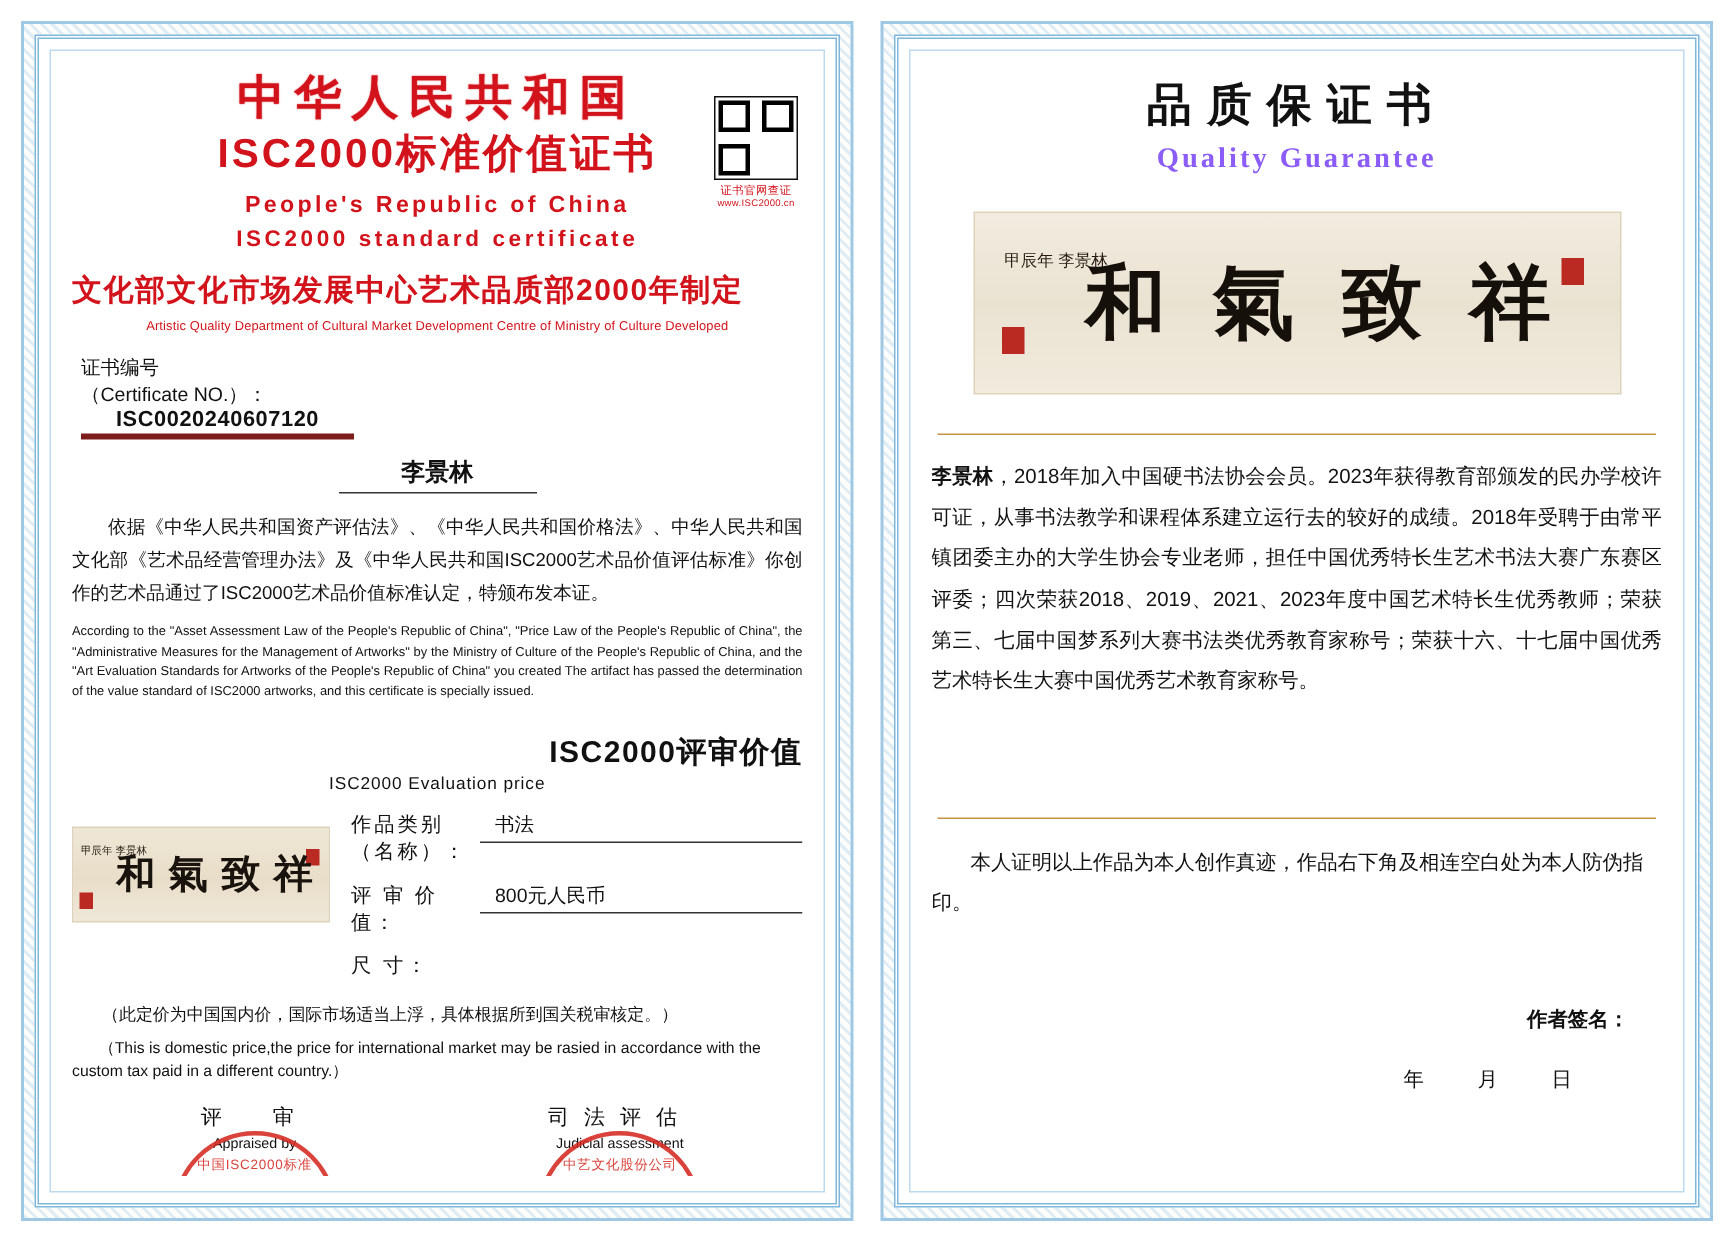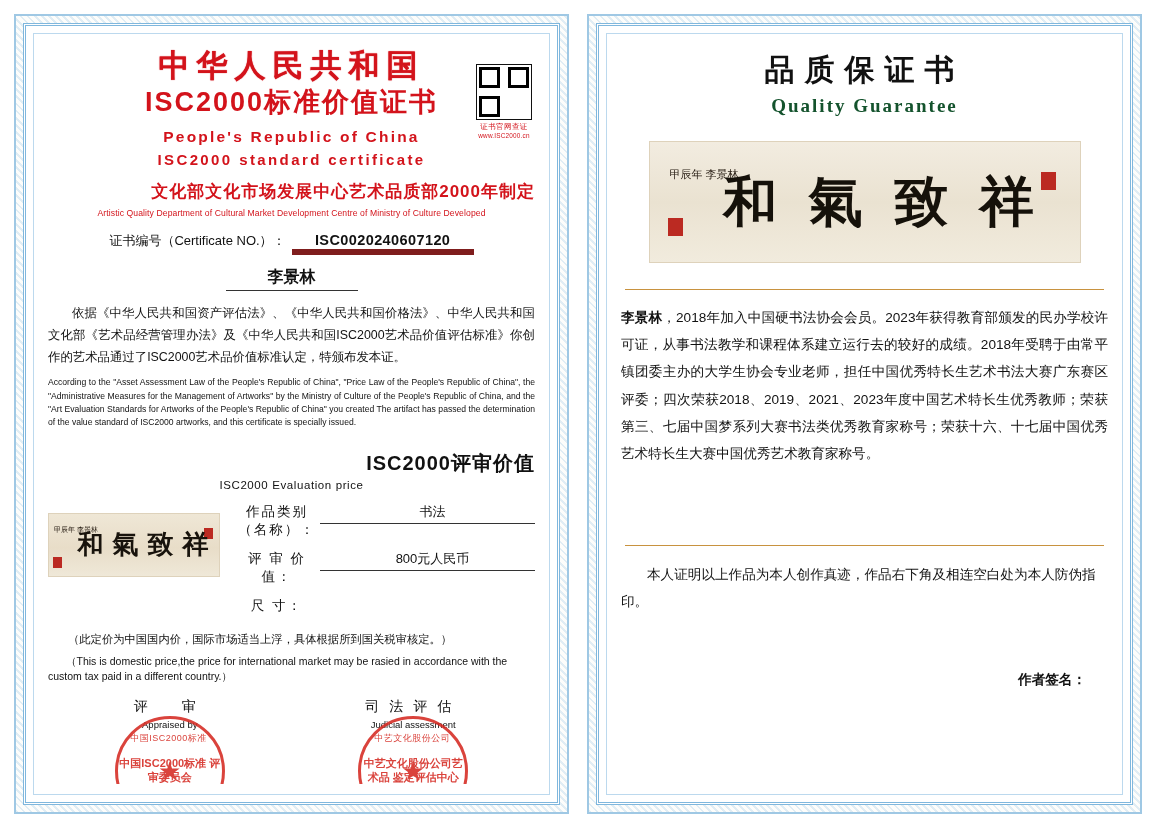--- a/index.html
+++ b/index.html
@@ -64,24 +64,24 @@
     text-align:center;
     color:#d3131b;
     font-weight:bold;
     font-size:15.5px;
     letter-spacing:2.2px;
     margin-top:8px;
     line-height:1.45;
   }
   .en-title .l2{font-size:15px;letter-spacing:2.4px;}
   .dept-cn{
-    text-align:right;
+    text-align:left;
     color:#d3131b;
     font-weight:bold;
-    font-size:17px;
+    font-size:20px;
     letter-spacing:1px;
     margin-top:10px;
   }
   .dept-en{
     text-align:center;
     color:#d3131b;
     font-size:8.6px;
     letter-spacing:.1px;
     margin-top:5px;
   }
@@ -107,26 +107,26 @@
   .qr:before{left:2px;top:2px;}
   .qr:after{right:2px;top:2px;}
   .qr-sq3{position:absolute;left:2px;bottom:2px;width:15px;height:15px;border:3px solid #000;background:#fff;}
   .qr-cn{font-size:7.5px;color:#d3131b;margin-top:2px;letter-spacing:.4px;}
   .qr-en{font-size:6.4px;color:#d3131b;letter-spacing:.2px;}
 
   .certno-row{
     margin-top:14px;
     display:flex;align-items:baseline;
     justify-content:center;
-    font-size:13px;color:#111;
+    font-size:13px;color:#111;flex-direction:column;
   }
   .certno-label{white-space:nowrap;}
   .certno-value{
     font-weight:bold;font-size:14.5px;letter-spacing:.4px;
-    border-bottom:6px solid #7f1d1d;
+    border-bottom:4px solid #7f1d1d;
     padding:0 6px 1px 6px;margin-left:6px;min-width:170px;text-align:center;
   }
   .name-row{
     text-align:center;margin-top:12px;
   }
   .name-value{
     display:inline-block;
     font-size:16px;font-weight:bold;color:#111;
     border-bottom:1px solid #333;
     padding:0 42px 2px 42px;
@@ -166,21 +166,21 @@
   }
   .artwork .seal{
     position:absolute;left:4px;bottom:8px;width:9px;height:11px;background:#bb2a22;
   }
   .artwork.right-seal .seal2{
     position:absolute;right:6px;top:14px;width:9px;height:11px;background:#bb2a22;
   }
   .fields{flex:1;margin-left:14px;}
   .field-row{
     display:flex;align-items:baseline;
-    font-size:13.5px;color:#111;margin-bottom:11px;text-align:center;
+    font-size:13.5px;color:#111;margin-bottom:11px;
   }
   .field-label{width:86px;letter-spacing:2px;flex:none;}
   .field-val{
     flex:1;border-bottom:1px solid #333;
     padding-left:10px;padding-bottom:2px;font-size:13px;
   }
   .note-cn{
     margin-top:4px;font-size:11.3px;line-height:1.6;color:#111;text-indent:20px;
   }
   .note-en{
@@ -196,36 +196,36 @@
     position:absolute;left:50%;top:18px;transform:translateX(-50%);
     width:104px;height:104px;border-radius:50%;
     border:3px solid #d52a22;color:#d52a22;
     opacity:.88;
   }
   .stamp .star{
     position:absolute;left:50%;top:50%;transform:translate(-50%,-50%);
     font-size:26px;color:#d52a22;line-height:1;
   }
   .stamp .top-txt{
-    position:absolute;left:0;right:15px;top:13px;text-align:right;
+    position:absolute;left:0;right:0;top:13px;text-align:center;
     font-size:9px;letter-spacing:.5px;
   }
   .stamp .mid-txt{
     position:absolute;left:0;right:0;top:38px;text-align:center;
     font-size:11px;font-weight:bold;line-height:1.25;
   }
 
   
   .r-title-cn{
     text-align:center;font-size:30px;font-weight:bold;letter-spacing:10px;
     color:#111;margin-top:6px;
   }
   .r-title-en{
     text-align:center;font-size:19px;font-weight:bold;letter-spacing:2px;
-    color:#14532d;margin-top:4px;
+    color:#8b5cf6;margin-top:4px;
     font-family:"Liberation Serif","DejaVu Serif",serif;
   }
   .r-artwork{
     margin:24px auto 0 auto;width:430px;height:120px;
     background:linear-gradient(180deg,#f2ece0 0%,#eae2d1 50%,#f1ebdd 100%);
     border:1px solid #ded2bb;position:relative;overflow:hidden;
   }
   .r-artwork .cal{
     position:absolute;left:58px;right:30px;top:10px;bottom:10px;
     display:flex;align-items:center;justify-content:space-around;
@@ -387,16 +387,17 @@
 
       <hr class="r-rule">
 
       <div class="r-body"><b>李景林</b><span>，2018年加入中国硬书法协会会员。2023年获得教育部颁发的民办学校许可证，从事书法教学和课程体系建立运行去的较好的成绩。2018年受聘于由常平镇团委主办的大学生协会专业老师，担任中国优秀特长生艺术书法大赛广东赛区评委；四次荣获2018、2019、2021、2023年度中国艺术特长生优秀教师；荣获第三、七届中国梦系列大赛书法类优秀教育家称号；荣获十六、十七届中国优秀艺术特长生大赛中国优秀艺术教育家称号。</span></div>
 
       <hr class="r-rule2">
 
       <div class="r-statement">本人证明以上作品为本人创作真迹，作品右下角及相连空白处为本人防伪指印。</div>
 
       <div class="r-signline">作者签名：</div>
+      <div class="r-dateline">年  月  日</div>
     </div>
   </div>
 
 </div>
 
 </body></html>

